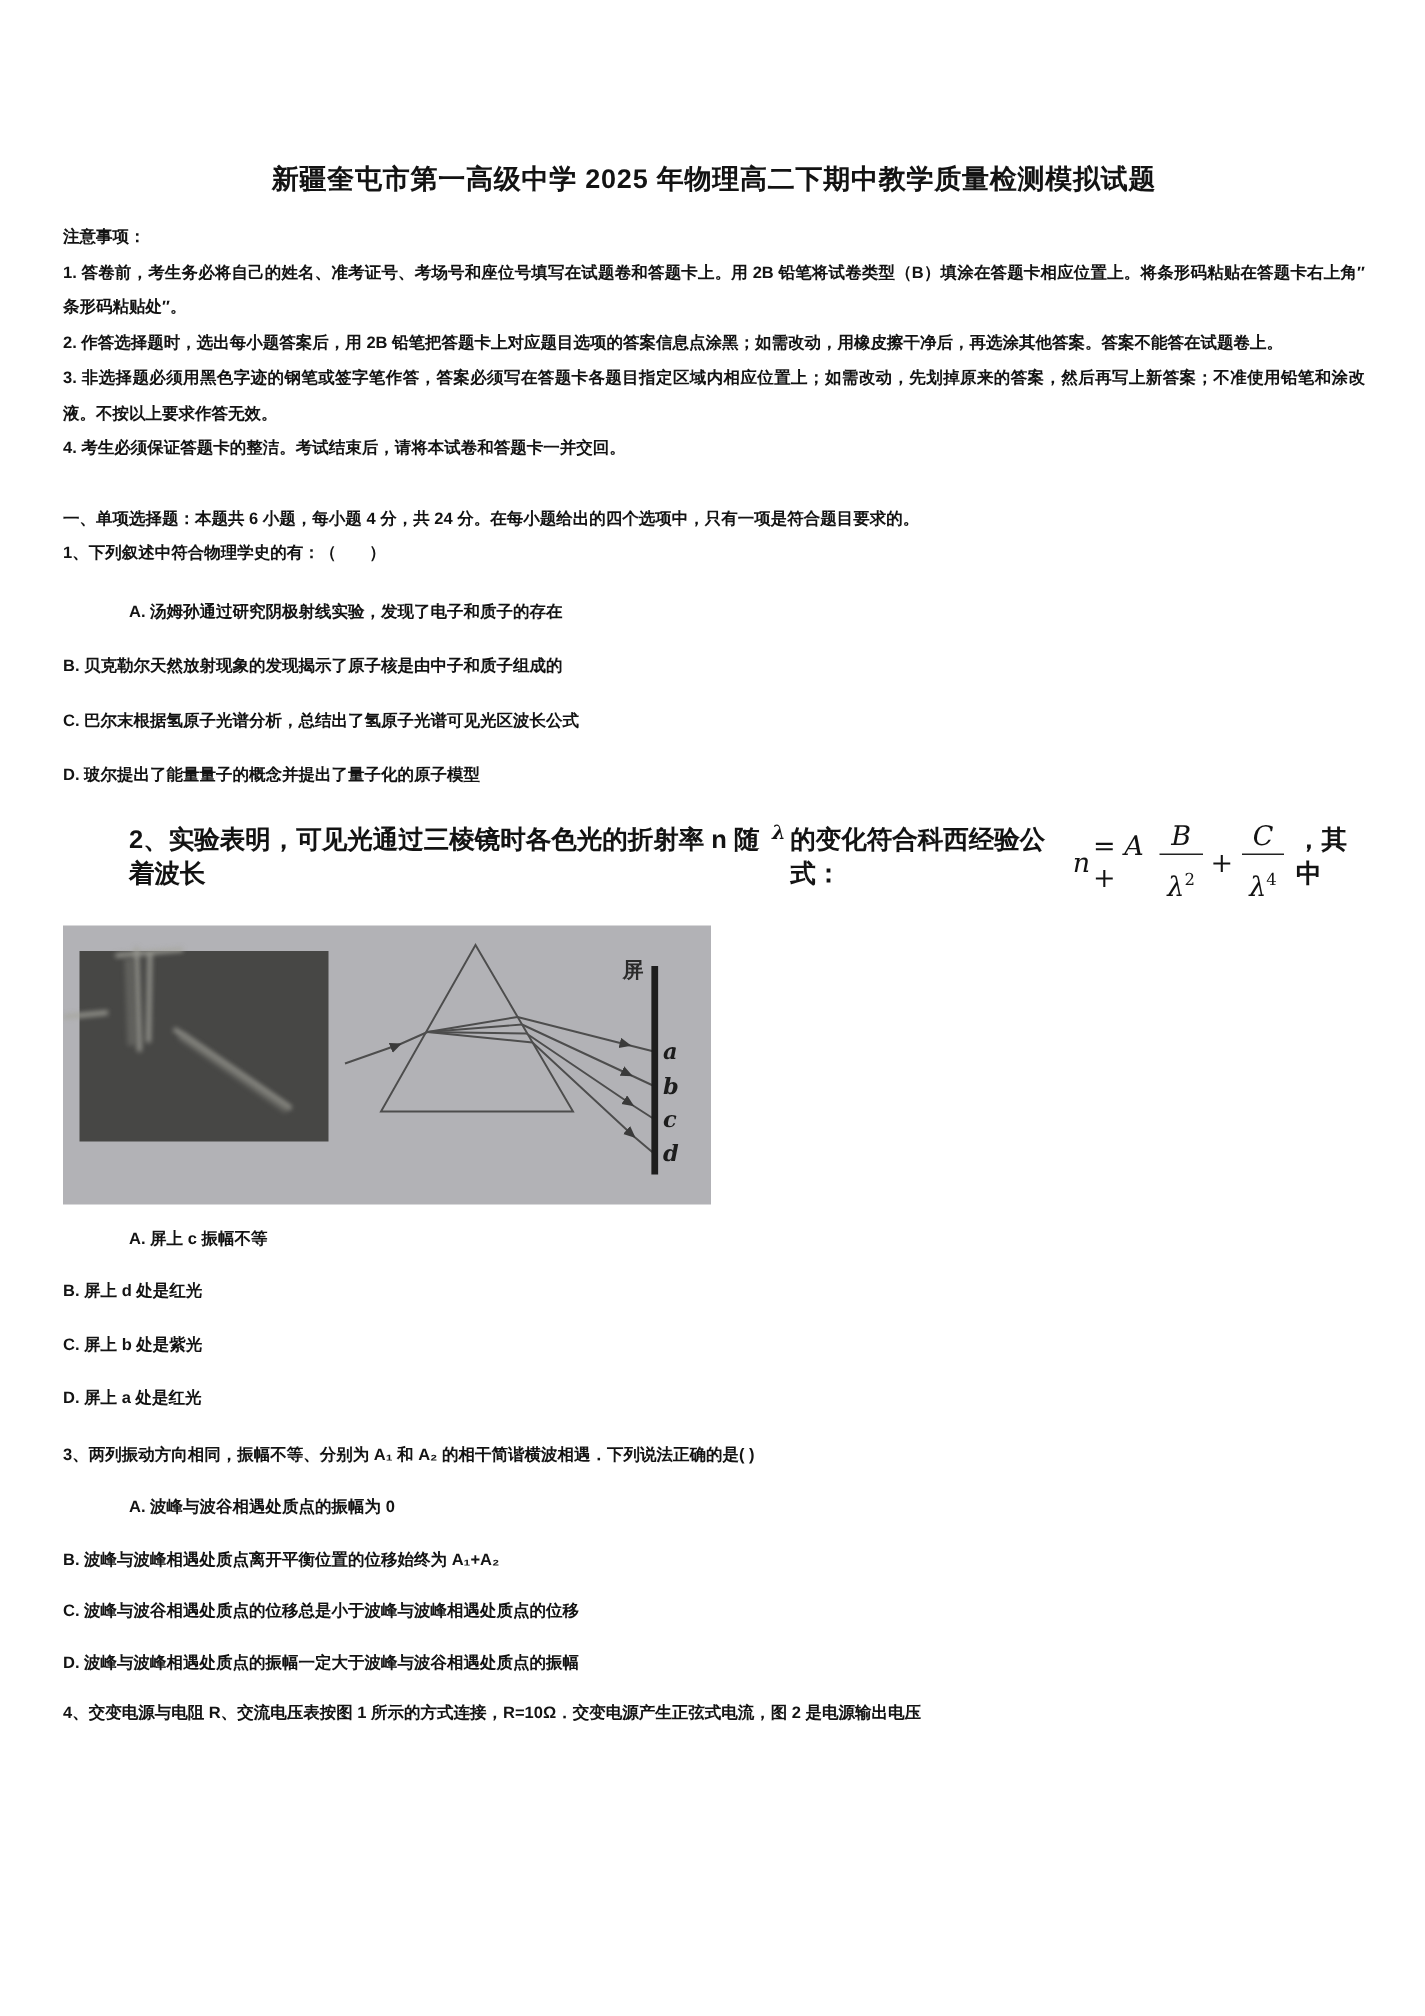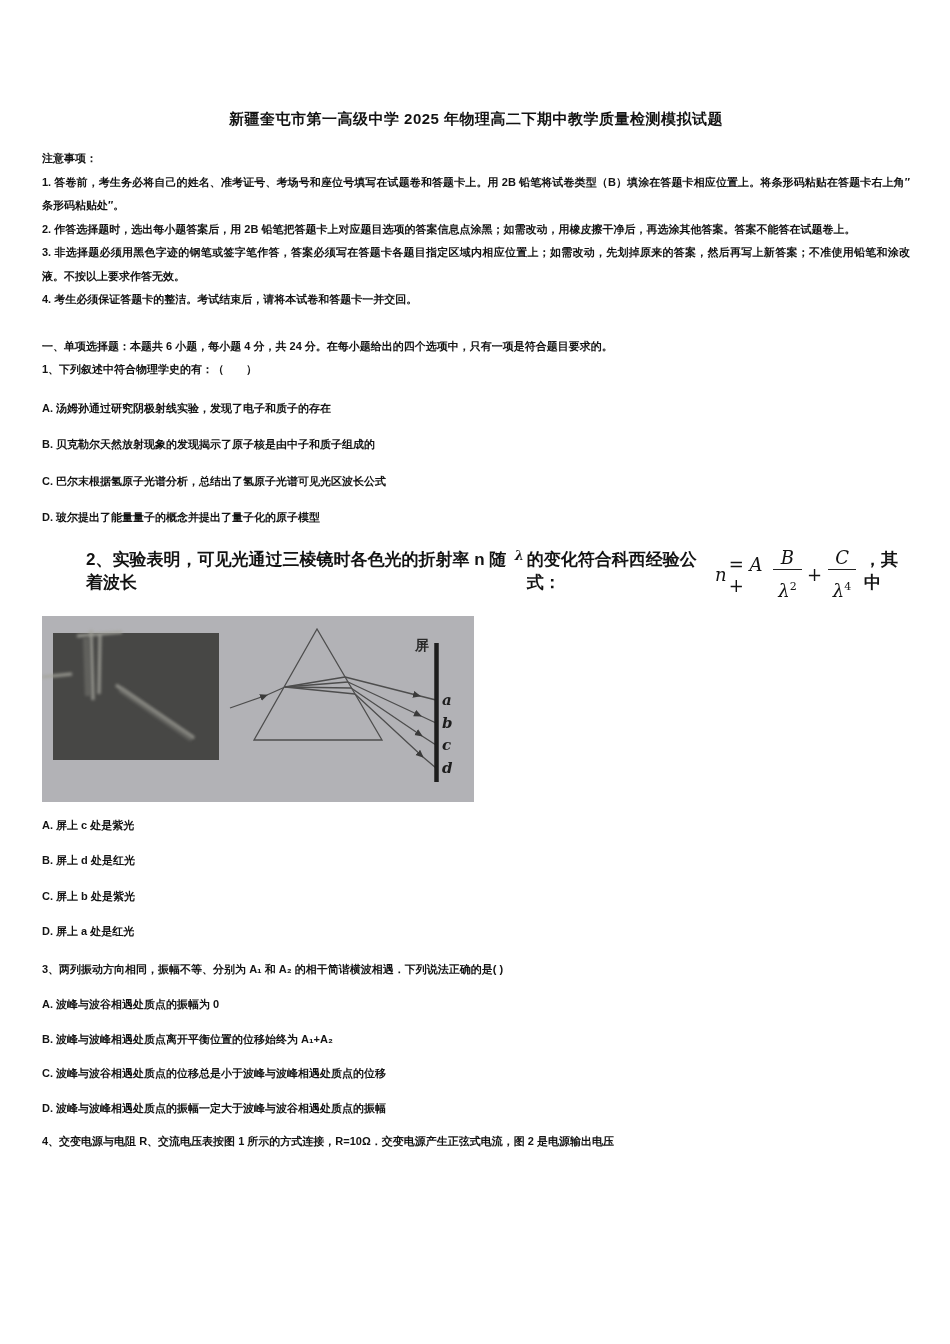--- a/index.html
+++ b/index.html
@@ -3,28 +3,28 @@
 <meta charset="utf-8">
 <style>
   html,body{margin:0;padding:0;}
   body{
     width:950px;height:1344px;background:#ffffff;position:relative;
     font-family:"Liberation Sans","DejaVu Sans",sans-serif;
     color:#131313;font-weight:600;overflow:hidden;
     -webkit-font-smoothing:antialiased;
   }
   .content{position:absolute;left:42px;top:0;width:868px;}
-  .title{margin-top:104px;text-align:center;font-size:15px;font-weight:700;letter-spacing:.5px;line-height:30px;}
+  .title{margin-top:104px;text-align:center;font-size:18px;font-weight:700;letter-spacing:.5px;line-height:30px;}
   .line{font-size:11px;line-height:23.5px;}
   .just{text-align:justify;}
   .notice-heading{margin-top:13px;}
   p.para{margin:0;}
   .sect{margin-top:23px;}
   .opt{margin-top:13px;}
-  .opt-first{margin-top:15px;}
+  .opt-first{margin-top:15px;margin-left:44px;}
   .q2row{display:flex;margin-top:18px;font-size:17px;margin-left:44px;}
   .lam{font-family:"DejaVu Serif",serif;font-style:italic;font-size:13px;vertical-align:-4px;padding:0 3px;}
   .formula{display:inline-flex;align-items:center;font-size:18px;margin:0 4px;font-weight:500;}
   .math{font-family:"DejaVu Serif",serif;font-style:italic;}
   .fop{font-family:"DejaVu Serif",serif;margin:0 2px;font-style:italic;}
   .frac{display:inline-flex;flex-direction:column;align-items:center;margin:0 3px;line-height:1.15;}
   .fnum{font-family:"DejaVu Serif",serif;font-style:italic;padding:0 8px 1px;}
   .fden{border-top:1.5px solid #222;font-family:"DejaVu Serif",serif;font-style:italic;padding:11px 5px 0;}
   .fden sup{font-size:11px;font-style:normal;}
   .line2{margin-top:8px;}
@@ -125,21 +125,21 @@
       <g font-family="DejaVu Serif, serif" font-style="italic" font-size="15" fill="#1d1d1d">
         <text x="400" y="89">a</text>
         <text x="400" y="112">b</text>
         <text x="400" y="134">c</text>
         <text x="400" y="157">d</text>
       </g>
     </svg>
   </div>
 
   <div class="q2opts">
-    <div class="line opt opt-first">A. 屏上 c 处是紫光</div>
+    <div class="line opt opt-first">A. 屏上 c 振幅不等</div>
     <div class="line opt">B. 屏上 d 处是红光</div>
     <div class="line opt">C. 屏上 b 处是紫光</div>
     <div class="line opt">D. 屏上 a 处是红光</div>
   </div>
 
   <div class="line q3stem">3、两列振动方向相同，振幅不等、分别为 A₁ 和 A₂ 的相干简谐横波相遇．下列说法正确的是( )</div>
   <div class="q3opts">
     <div class="line opt opt-first">A. 波峰与波谷相遇处质点的振幅为 0</div>
     <div class="line opt">B. 波峰与波峰相遇处质点离开平衡位置的位移始终为 A₁+A₂</div>
     <div class="line opt">C. 波峰与波谷相遇处质点的位移总是小于波峰与波峰相遇处质点的位移</div>

